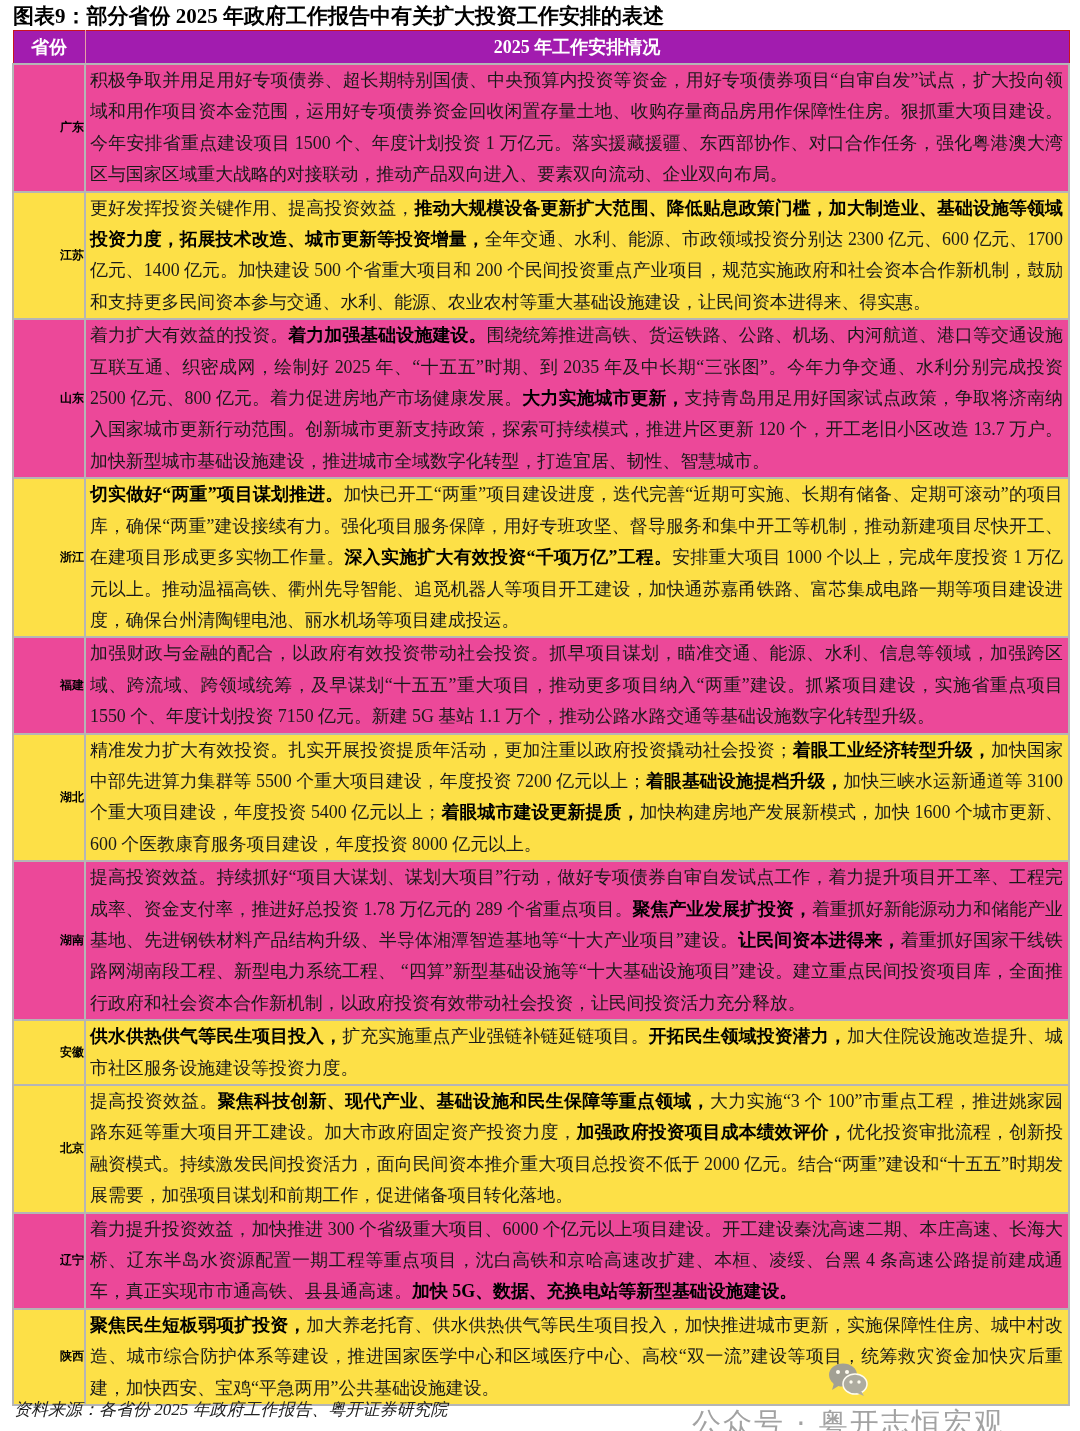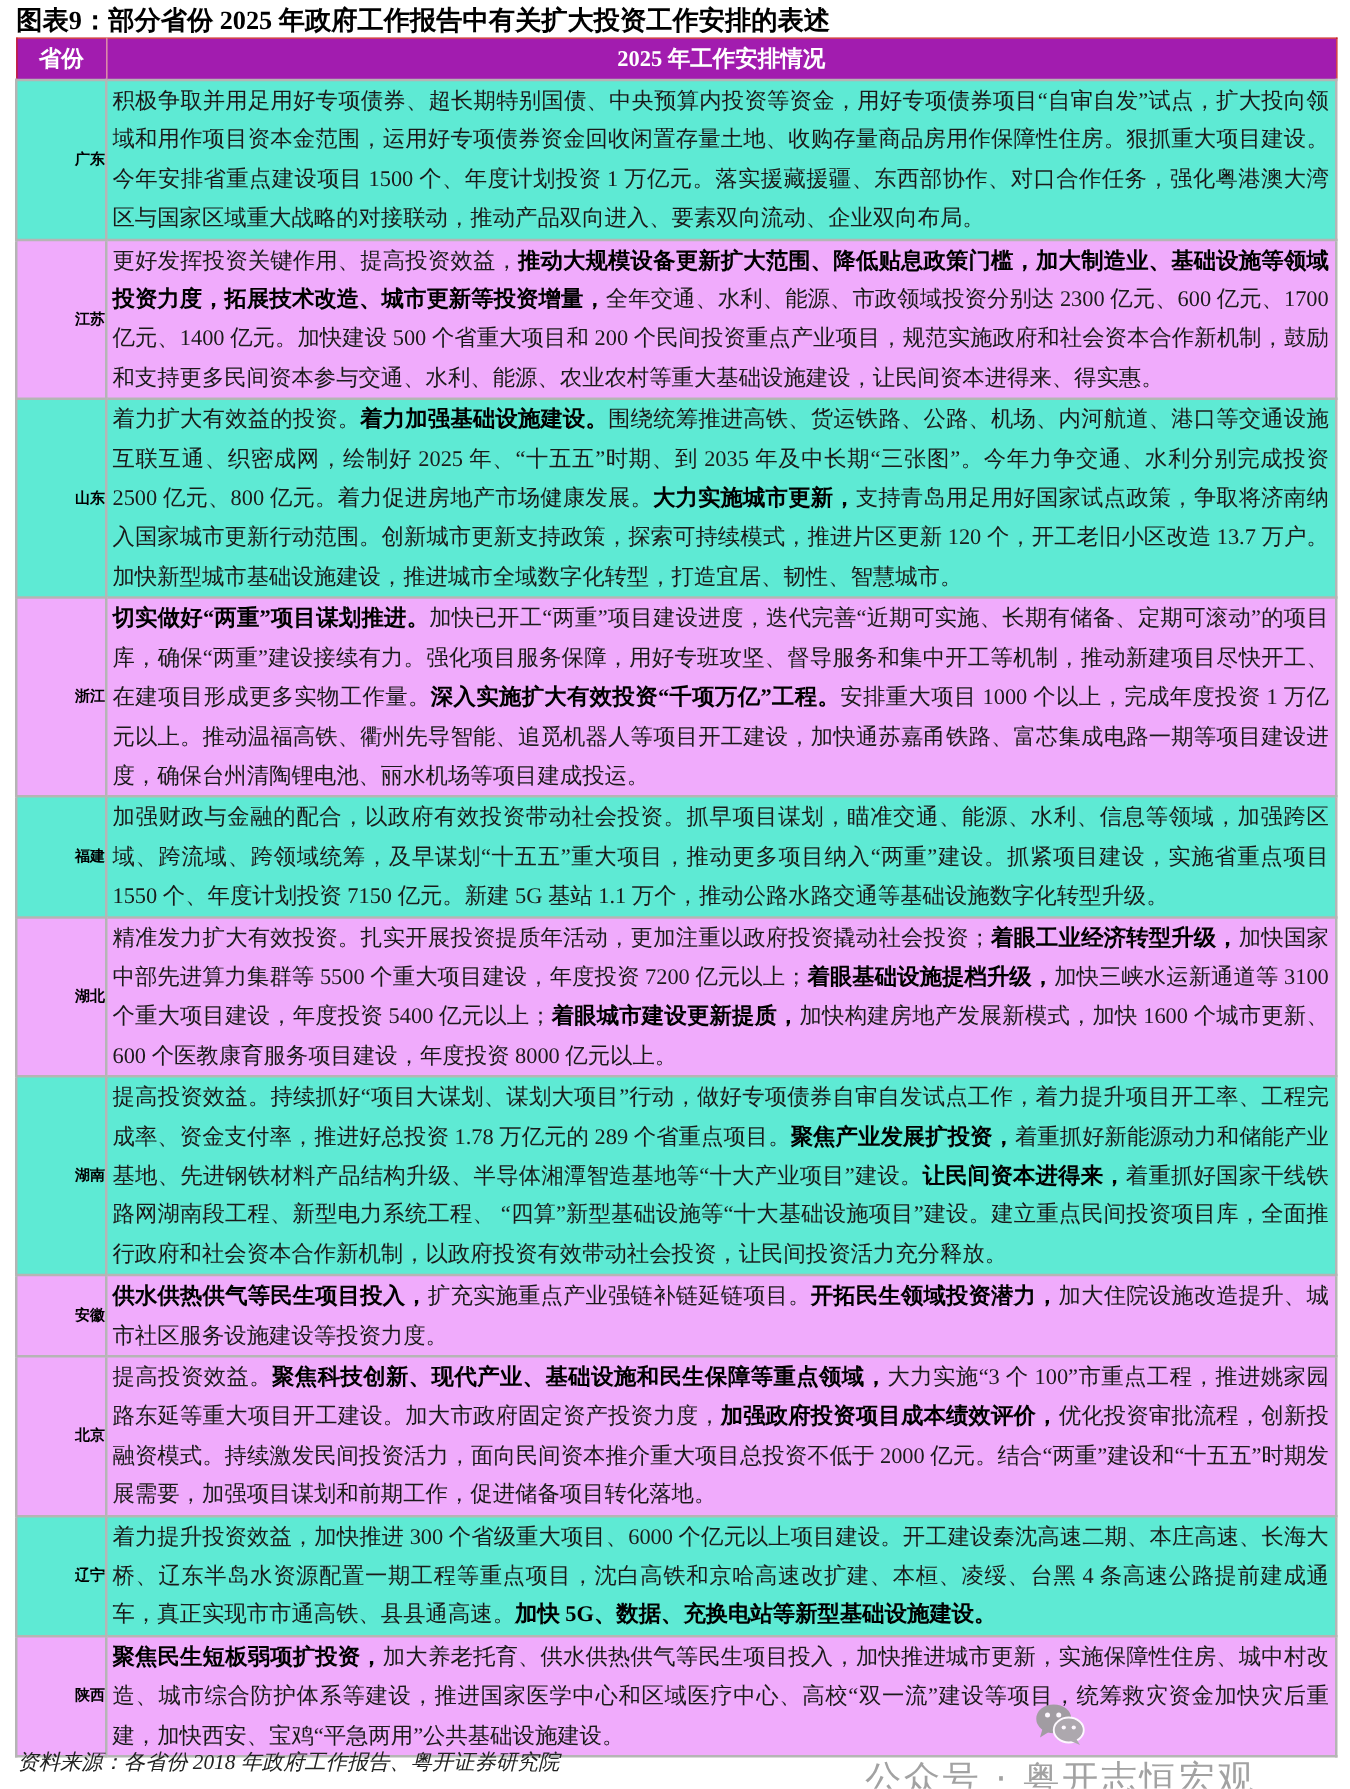--- a/index.html
+++ b/index.html
@@ -19,23 +19,23 @@
     }
     table.plan-table col.c1 { width: 72px; }
     table.plan-table col.c2 { width: 984px; }
     .plan-table th {
       background: #a21caf; color: #ffffff; font-weight: bold; font-size: 18px;
       height: 32px; padding: 0; text-align: center; vertical-align: middle;
       border: 1px solid #C8161D;
     }
     .plan-table th.h-prov { border-right: 1px solid #e6a0a3; }
     .plan-table td {
-      border: 2px solid #B5B5B5; vertical-align: middle; background: #5eead4;
+      border: 2px solid #B5B5B5; vertical-align: middle; background: #ec4899;
     }
-    .plan-table tr.shaded td { background: #f0abfc; }
+    .plan-table tr.shaded td { background: #fde047; }
     .plan-table td.prov {
       text-align: right; font-weight: bold; font-size: 12px; color: #000;
       padding: 0;
     }
     .plan-table td.plan {
       font-size: 17.9px; line-height: 31.4px; text-align: justify;
       padding: 0 5px 0 4px; color: #1a1a1a;
     }
     .plan-table td.plan .b { font-weight: bold; color: #000; }
     .source {
@@ -120,21 +120,21 @@
       <td class="plan"><span>着力提升投资效益，加快推进 300 个省级重大项目、6000 个亿元以上项目建设。开工建设秦沈高速二期、本庄高速、长海大桥、辽东半岛水资源配置一期工程等重点项目，沈白高铁和京哈高速改扩建、本桓、凌绥、台黑 4 条高速公路提前建成通车，真正实现市市通高铁、县县通高速。</span><span class="b">加快 5G、数据、充换电站等新型基础设施建设。</span></td>
     </tr>
 
     <tr class="shaded">
       <td class="prov">陕西</td>
       <td class="plan"><span class="b">聚焦民生短板弱项扩投资，</span><span>加大养老托育、供水供热供气等民生项目投入，加快推进城市更新，实施保障性住房、城中村改造、城市综合防护体系等建设，推进国家医学中心和区域医疗中心、高校“双一流”建设等项目，统筹救灾资金加快灾后重建，加快西安、宝鸡“平急两用”公共基础设施建设。</span></td>
     </tr>
   </tbody>
 </table>
 
-<div class="source">资料来源：各省份 2018 年政府工作报告、粤开证券研究院</div>
+<div class="source">资料来源：各省份 2025 年政府工作报告、粤开证券研究院</div>
 
 <div class="watermark">
   <svg class="wm-icon" viewBox="0 0 40 34" xmlns="http://www.w3.org/2000/svg">
     <ellipse cx="15" cy="13" rx="14" ry="11.5" fill="#9b9b9b"></ellipse>
     <path d="M6 21 L4 28 L12 23 Z" fill="#9b9b9b"></path>
     <circle cx="10" cy="10" r="2" fill="#ffffff"></circle>
     <circle cx="19" cy="10" r="2" fill="#ffffff"></circle>
     <ellipse cx="27" cy="22" rx="12" ry="10" fill="#a8a8a8" stroke="#ffffff" stroke-width="1.5"></ellipse>
     <path d="M33 29 L36 34 L29 31 Z" fill="#a8a8a8"></path>
     <circle cx="23" cy="20" r="1.7" fill="#ffffff"></circle>

